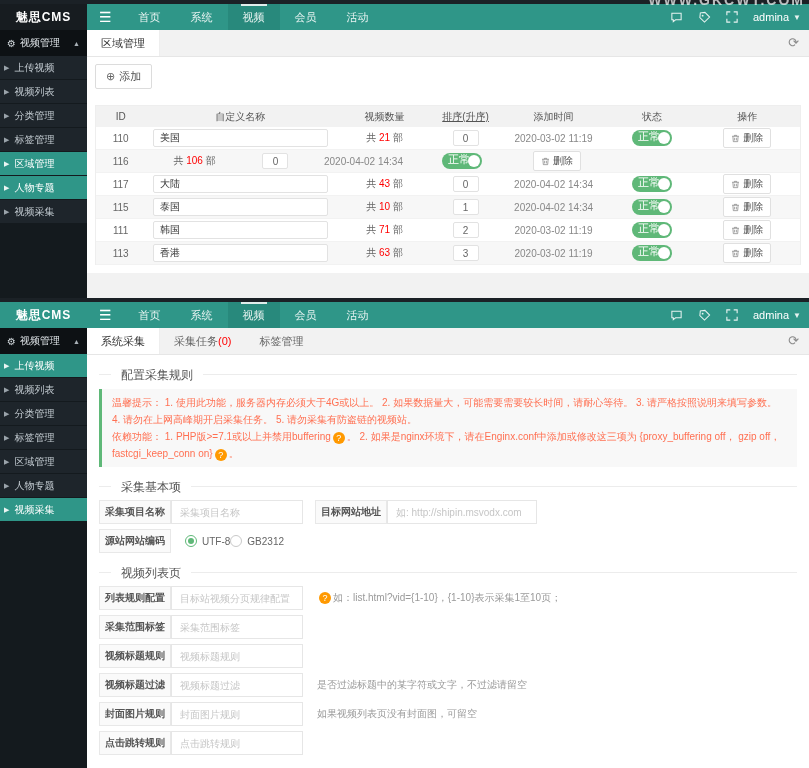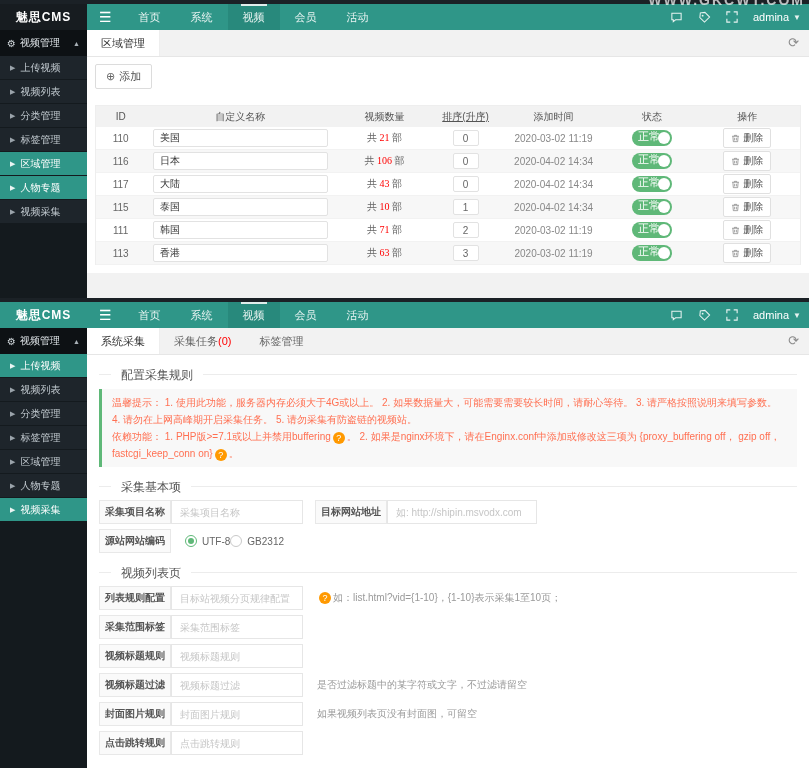--- a/index.html
+++ b/index.html
@@ -31,21 +31,21 @@
   .watermark { position:absolute; top:-8px; right:4px; color:rgba(255,255,255,.7);
     font-size:14px; font-weight:bold; letter-spacing:2px; height:15px; overflow:hidden; z-index:5; }
   
   .pbody { display:flex; height:calc(100% - 30px); }
   .sidebar { width:87px; flex:none; background:#141a1e; }
   .side-parent { display:flex; align-items:center; height:26px; background:#0d1114;
     color:#dfe4e8; font-size:10px; padding:0 7px; gap:4px; cursor:pointer; }
   .side-parent .gear { font-size:10px; color:#cfd6da; }
   .side-parent .cup { margin-left:auto; font-size:7px; color:#aab2b8; }
   .side-item { display:flex; align-items:center; height:23px; margin-bottom:1px;
-    background:#1e252b; color:#c3cbd1; font-size:10px; padding:0 7px 0 10px; gap:5px; cursor:pointer; }
+    background:#1e252b; color:#c3cbd1; font-size:10px; padding:0 7px 0 4px; gap:5px; cursor:pointer; }
   .side-item .tri { font-size:7px; color:#9aa3aa; }
   .side-item.active { background:#2f9688; color:#fff; }
   .side-item.active .tri { color:#eaf5f3; }
   .content { flex:1; overflow:hidden; position:relative; }
   
   .tabbar { height:27px; background:#f2f2f2; border-bottom:1px solid #e6e6e6;
     display:flex; align-items:stretch; position:relative; }
   .tab { font-size:11px; color:#666; padding:0 14px; line-height:26px; cursor:pointer; display:flex; }
   .tab.active { background:#fff; color:#333; border-right:1px solid #eee; }
   .tab .badge { color:#ff0000; }
@@ -56,21 +56,21 @@
     border:1px solid #dcdcdc; border-radius:2px; font-size:11px; color:#555;
     padding:4px 10px; cursor:pointer; }
   .add-btn .plus { font-size:11px; color:#666; }
   .gtable { margin-top:16px; border:1px solid #eee; border-bottom:none; }
   .trow, .thead { display:flex; align-items:center; }
   .thead { background:#f2f2f2; height:21px; }
   .trow { height:23px; border-bottom:1px solid #f2f2f2; background:#fff; }
   .trow:nth-child(even) { background:#f7f7f7; }
   .hc, .c { font-size:10px; color:#666; text-align:center; overflow:hidden; white-space:nowrap; }
   .hc { color:#555; }
-  .col-id { width:7%; } .col-name { width:27%; } .col-count { width:14%;font-family:Liberation Serif, serif; }
+  .col-id { width:7%; } .col-name { width:27%; } .col-count { width:14%; }
   .col-sort { width:9%;text-decoration:underline; } .col-time { width:16%; } .col-status { width:12%; } .col-op { width:15%; }
   .name-input { width:92%; height:18px; border:1px solid #e2e2e2; border-radius:2px;
     font-size:10px; color:#333; padding:0 6px; background:#fff; }
   .red { color:#ff0000; }
   .sort-input { width:26px; height:16px; border:1px solid #e2e2e2; border-radius:2px;
     font-size:10px; color:#666; text-align:center; background:#fff; }
   .c-time { color:#888; }
   .toggle { width:40px; height:16px; background:#5fb878; border-radius:9px; margin:0 auto;
     position:relative; cursor:pointer; }
   .toggle-label { position:absolute; left:6px; top:0; color:#fff; font-size:11px; line-height:12px; }
@@ -238,21 +238,20 @@
                   <svg width="9" height="9" viewBox="0 0 12 12">
                       <path d="M1.5 3h9M4.5 3V1.8h3V3M2.5 3l.6 7.2h5.8L9.5 3M4.8 5v3.6M7.2 5v3.6" stroke="#777" stroke-width=".9" fill="none"></path>
                     </svg>
                   <span>删除</span>
                 </button>
               </div>
             </div>
 
             <div class="trow">
               <div class="c col-id">116</div>
-              <div class="c col-name"><input class="name-input" value="日本" style=""></div>
               <div class="c col-count">
                 <span>共</span>
                 <span class="red">106</span>
                 <span>部</span>
               </div>
               <div class="c col-sort"><input class="sort-input" value="0" style=""></div>
               <div class="c col-time c-time">2020-04-02 14:34</div>
               <div class="c col-status">
                 <div class="toggle">
                   <span class="toggle-label">正常</span>

